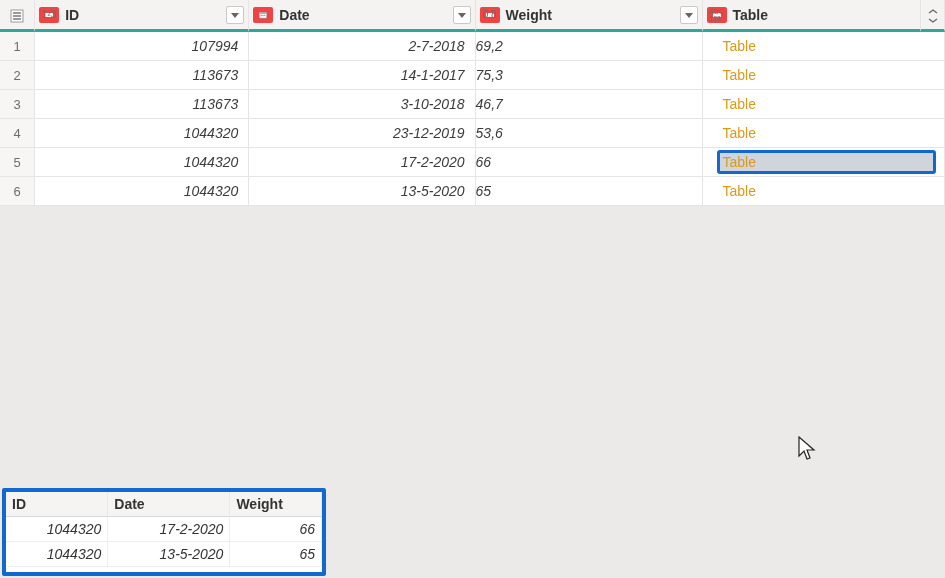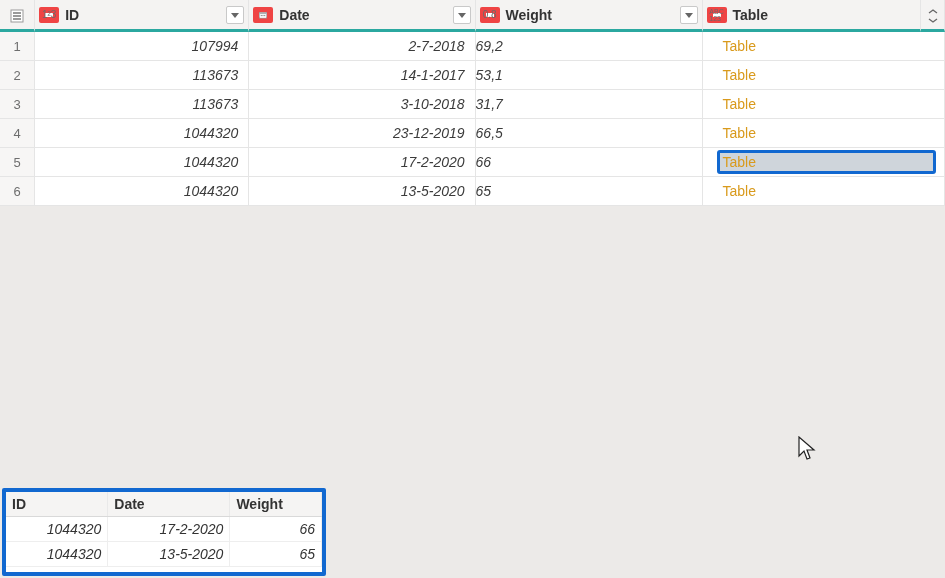--- a/index.html
+++ b/index.html
@@ -125,39 +125,39 @@
       <td class="date-col">2-7-2018</td>
       <td class="weight-col">69,2</td>
       <td class="custom-col" colspan="2">
             <span class="custom-cell-inner link-val">Table</span>
           </td>
     </tr>
     <tr>
       <td class="rownum-col">2</td>
       <td class="id-col">113673</td>
       <td class="date-col">14-1-2017</td>
-      <td class="weight-col">53,1</td>
+      <td class="weight-col">75,3</td>
       <td class="custom-col" colspan="2">
             <span class="custom-cell-inner link-val">Table</span>
           </td>
     </tr>
     <tr>
       <td class="rownum-col">3</td>
       <td class="id-col">113673</td>
       <td class="date-col">3-10-2018</td>
-      <td class="weight-col">31,7</td>
+      <td class="weight-col">46,7</td>
       <td class="custom-col" colspan="2">
             <span class="custom-cell-inner link-val">Table</span>
           </td>
     </tr>
     <tr>
       <td class="rownum-col">4</td>
       <td class="id-col">1044320</td>
       <td class="date-col">23-12-2019</td>
-      <td class="weight-col">66,5</td>
+      <td class="weight-col">53,6</td>
       <td class="custom-col" colspan="2">
             <span class="custom-cell-inner link-val">Table</span>
           </td>
     </tr>
     <tr class="custom-selected">
       <td class="rownum-col">5</td>
       <td class="id-col">1044320</td>
       <td class="date-col">17-2-2020</td>
       <td class="weight-col">66</td>
       <td class="custom-col" colspan="2">

